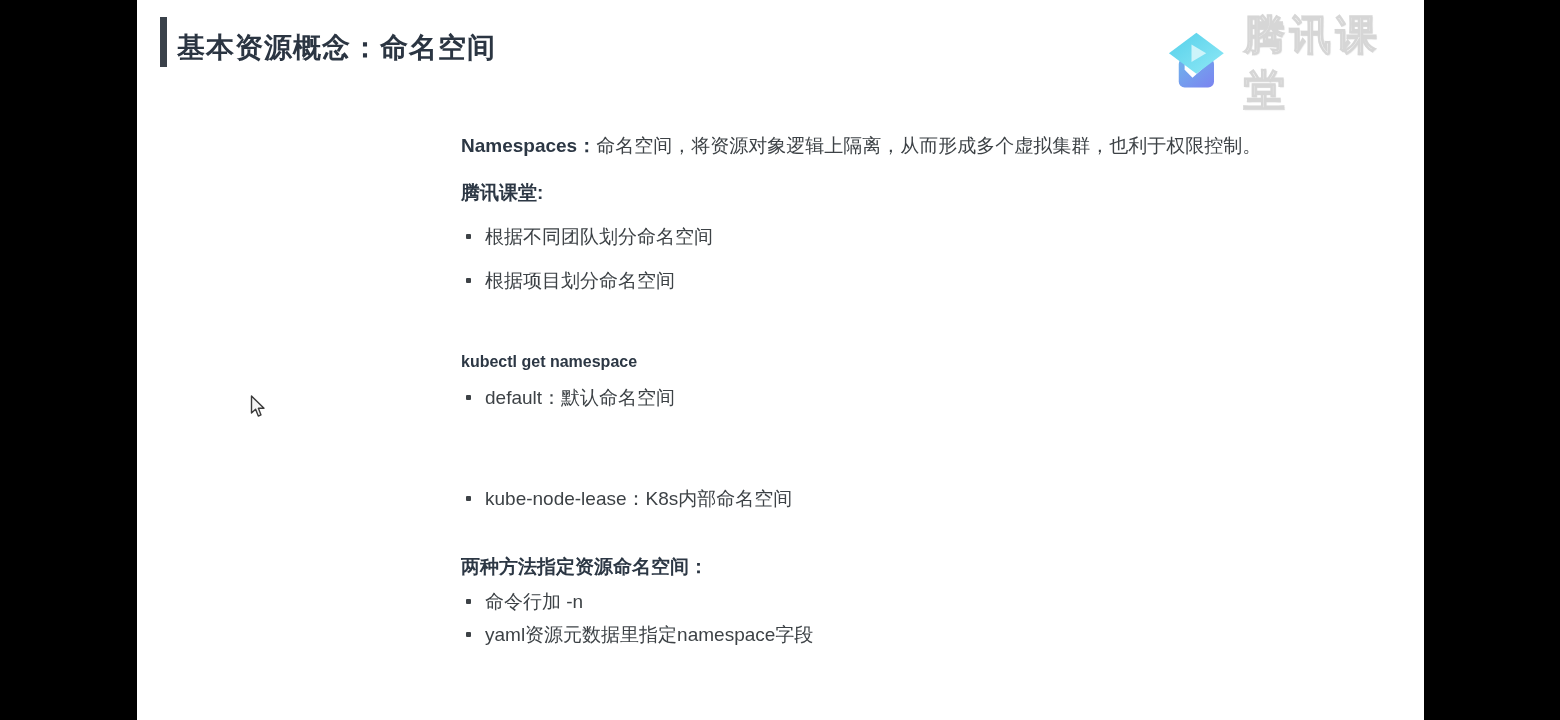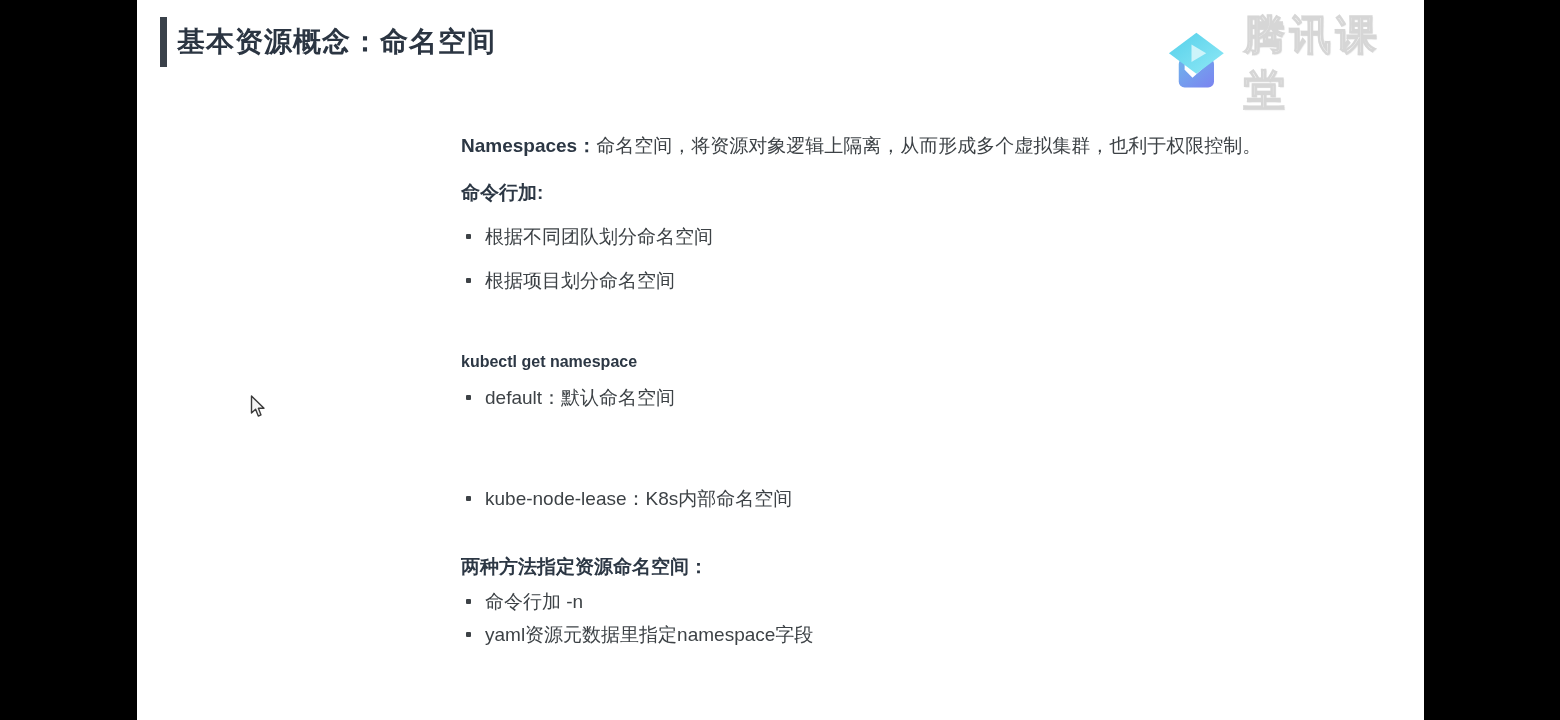--- a/index.html
+++ b/index.html
@@ -17,21 +17,21 @@
     width: 1287px; height: 720px;
     background: #ffffff;
   }
   .letterbox { position: absolute; top: 0; height: 720px; background: #000; }
   .letterbox.left  { left: 0; width: 137px; }
   .letterbox.right { right: 0; width: 136px; }
 
   
   .title-row {
     position: absolute; left: 23px; top: 17px;
-    display: flex; align-items: center;
+    display: flex; align-items: flex-end;
   }
   .accent-bar {
     width: 7px; height: 50px;
     background: #3a414a;
     margin-right: 10px;
   }
   .page-title {
     font-size: 28px; font-weight: bold;
     color: #2b3542;
     letter-spacing: 1px;
@@ -98,21 +98,21 @@
 
         <polygon points="25,14 40,23 25,32" fill="#cdf4fa"></polygon>
       </svg>
       <div class="brand-text">腾讯课堂</div>
     </div>
 
     <div class="line lead" style="top:134px">
       <span class="term">Namespaces</span><span class="term">：</span><span>命名空间，将资源对象逻辑上隔离，从而形成多个虚拟集群，也利于权限控制。</span>
     </div>
 
-    <div class="line lead bold-head" style="top:181px">命令行加:</div>
+    <div class="line lead bold-head" style="top:181px">腾讯课堂:</div>
     <div class="line blt" style="top:269px">
       <span class="dot"></span>
       <span>根据项目划分命名空间</span>
     </div>
     <div class="line blt" style="top:225px">
       <span class="dot"></span>
       <span>根据不同团队划分命名空间</span>
     </div>
 
     <div class="line lead bold-head" style="top:350px;font-size:16px">kubectl get namespace</div>

